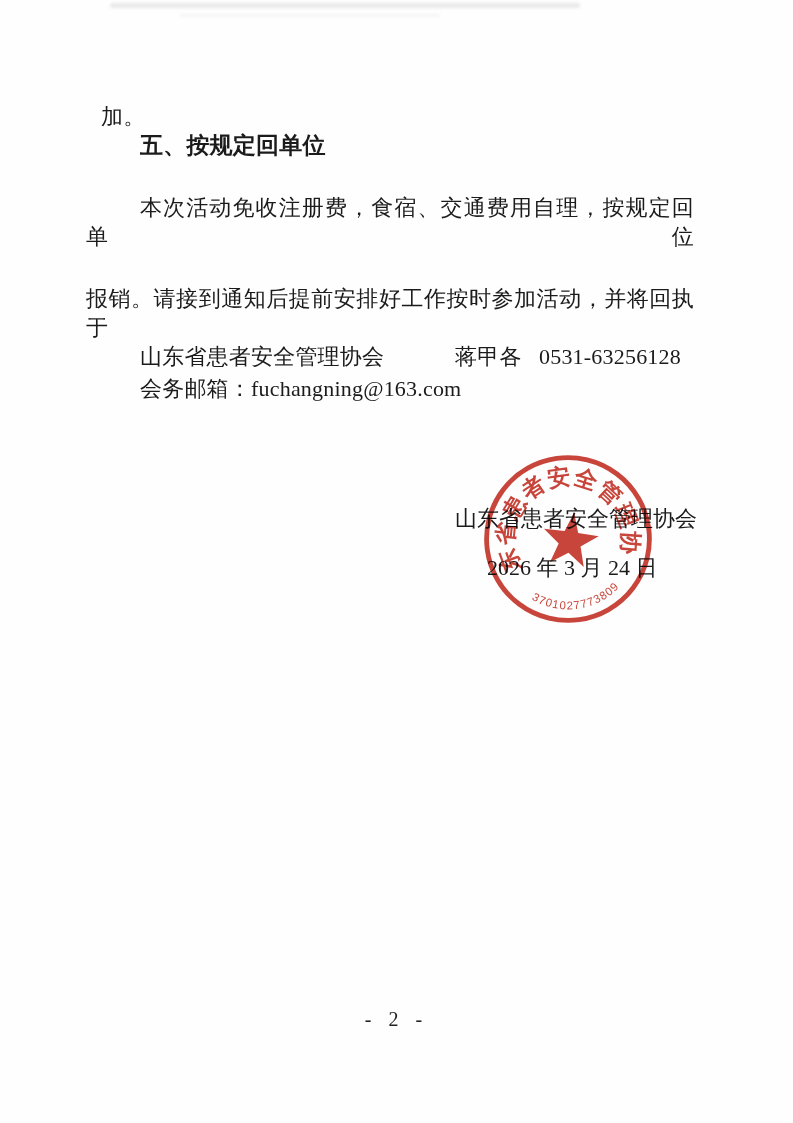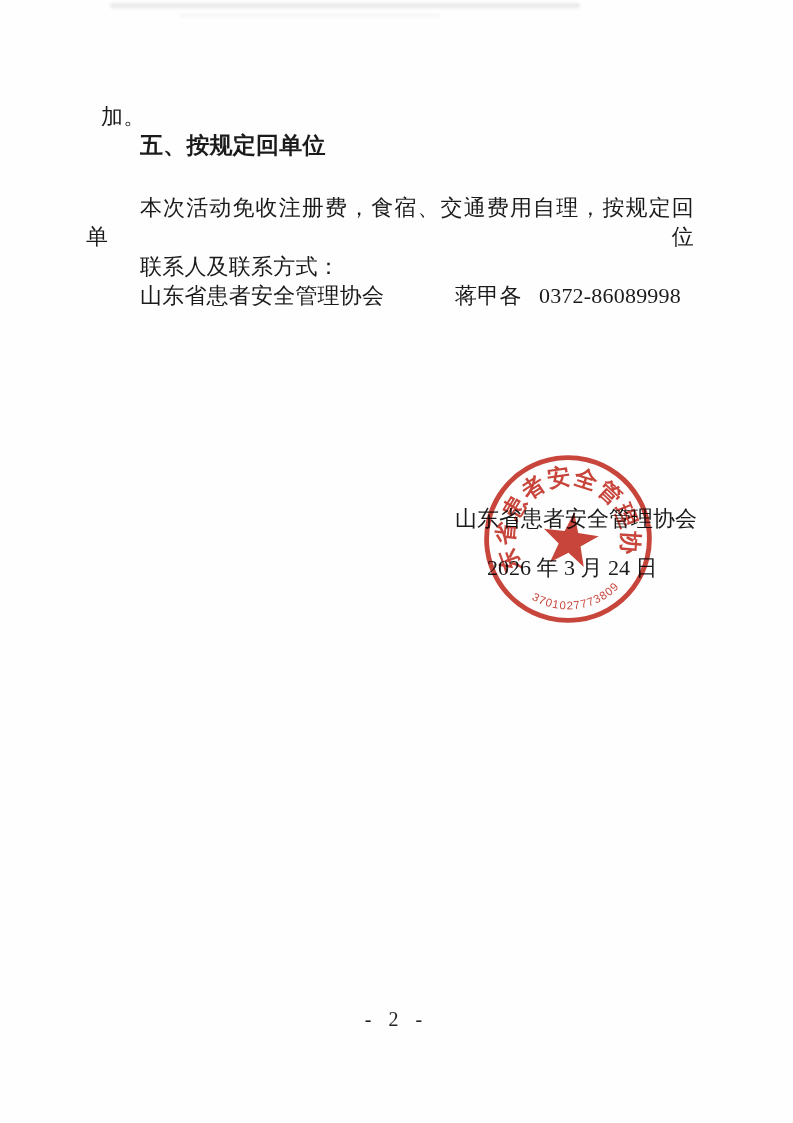--- a/index.html
+++ b/index.html
@@ -122,26 +122,27 @@
 
 <div class="page">
 
   <div class="scan-smudge"></div>
   <div class="scan-smudge2"></div>
 
   <div class="textcol">
     <div class="line cont-line">加。</div>
     <div class="line heading indent">五、按规定回单位</div>
     <div class="line just indent">本次活动免收注册费，食宿、交通费用自理，按规定回单位</div>
-    <div class="line indent">联系人及联系方式：</div>
+    <div class="line just">报销。请接到通知后提前安排好工作按时参加活动，并将回执于</div>
 
     <div class="line indent">
-      <span class="c-org">山东省患者安全管理协会</span><span class="c-name">蒋甲各</span><span class="c-phone">0372-86089998</span>
+      <span class="c-org">山东省患者安全管理协会</span><span class="c-name">蒋甲各</span><span class="c-phone">0531-63256128</span>
     </div>
 
+    <div class="line indent">会务邮箱：fuchangning@163.com</div>
   </div>
 
   <div class="sig-org">山东省患者安全管理协会</div>
   <div class="sig-date">2026 年 3 月 24 日</div>
 
   <svg class="seal" viewBox="0 0 200 200" aria-hidden="true">
     <g transform="rotate(-8 100 100)" fill="#c5352a">
       <circle cx="100" cy="100" r="92.5" fill="none" stroke-width="5.5" stroke="#c5352a"></circle>
       <path id="sealArcTop" d="M 43.8 126.2 A 62 62 0 1 1 156.2 126.2" fill="none"></path>
       <text class="seal-arc-text">

